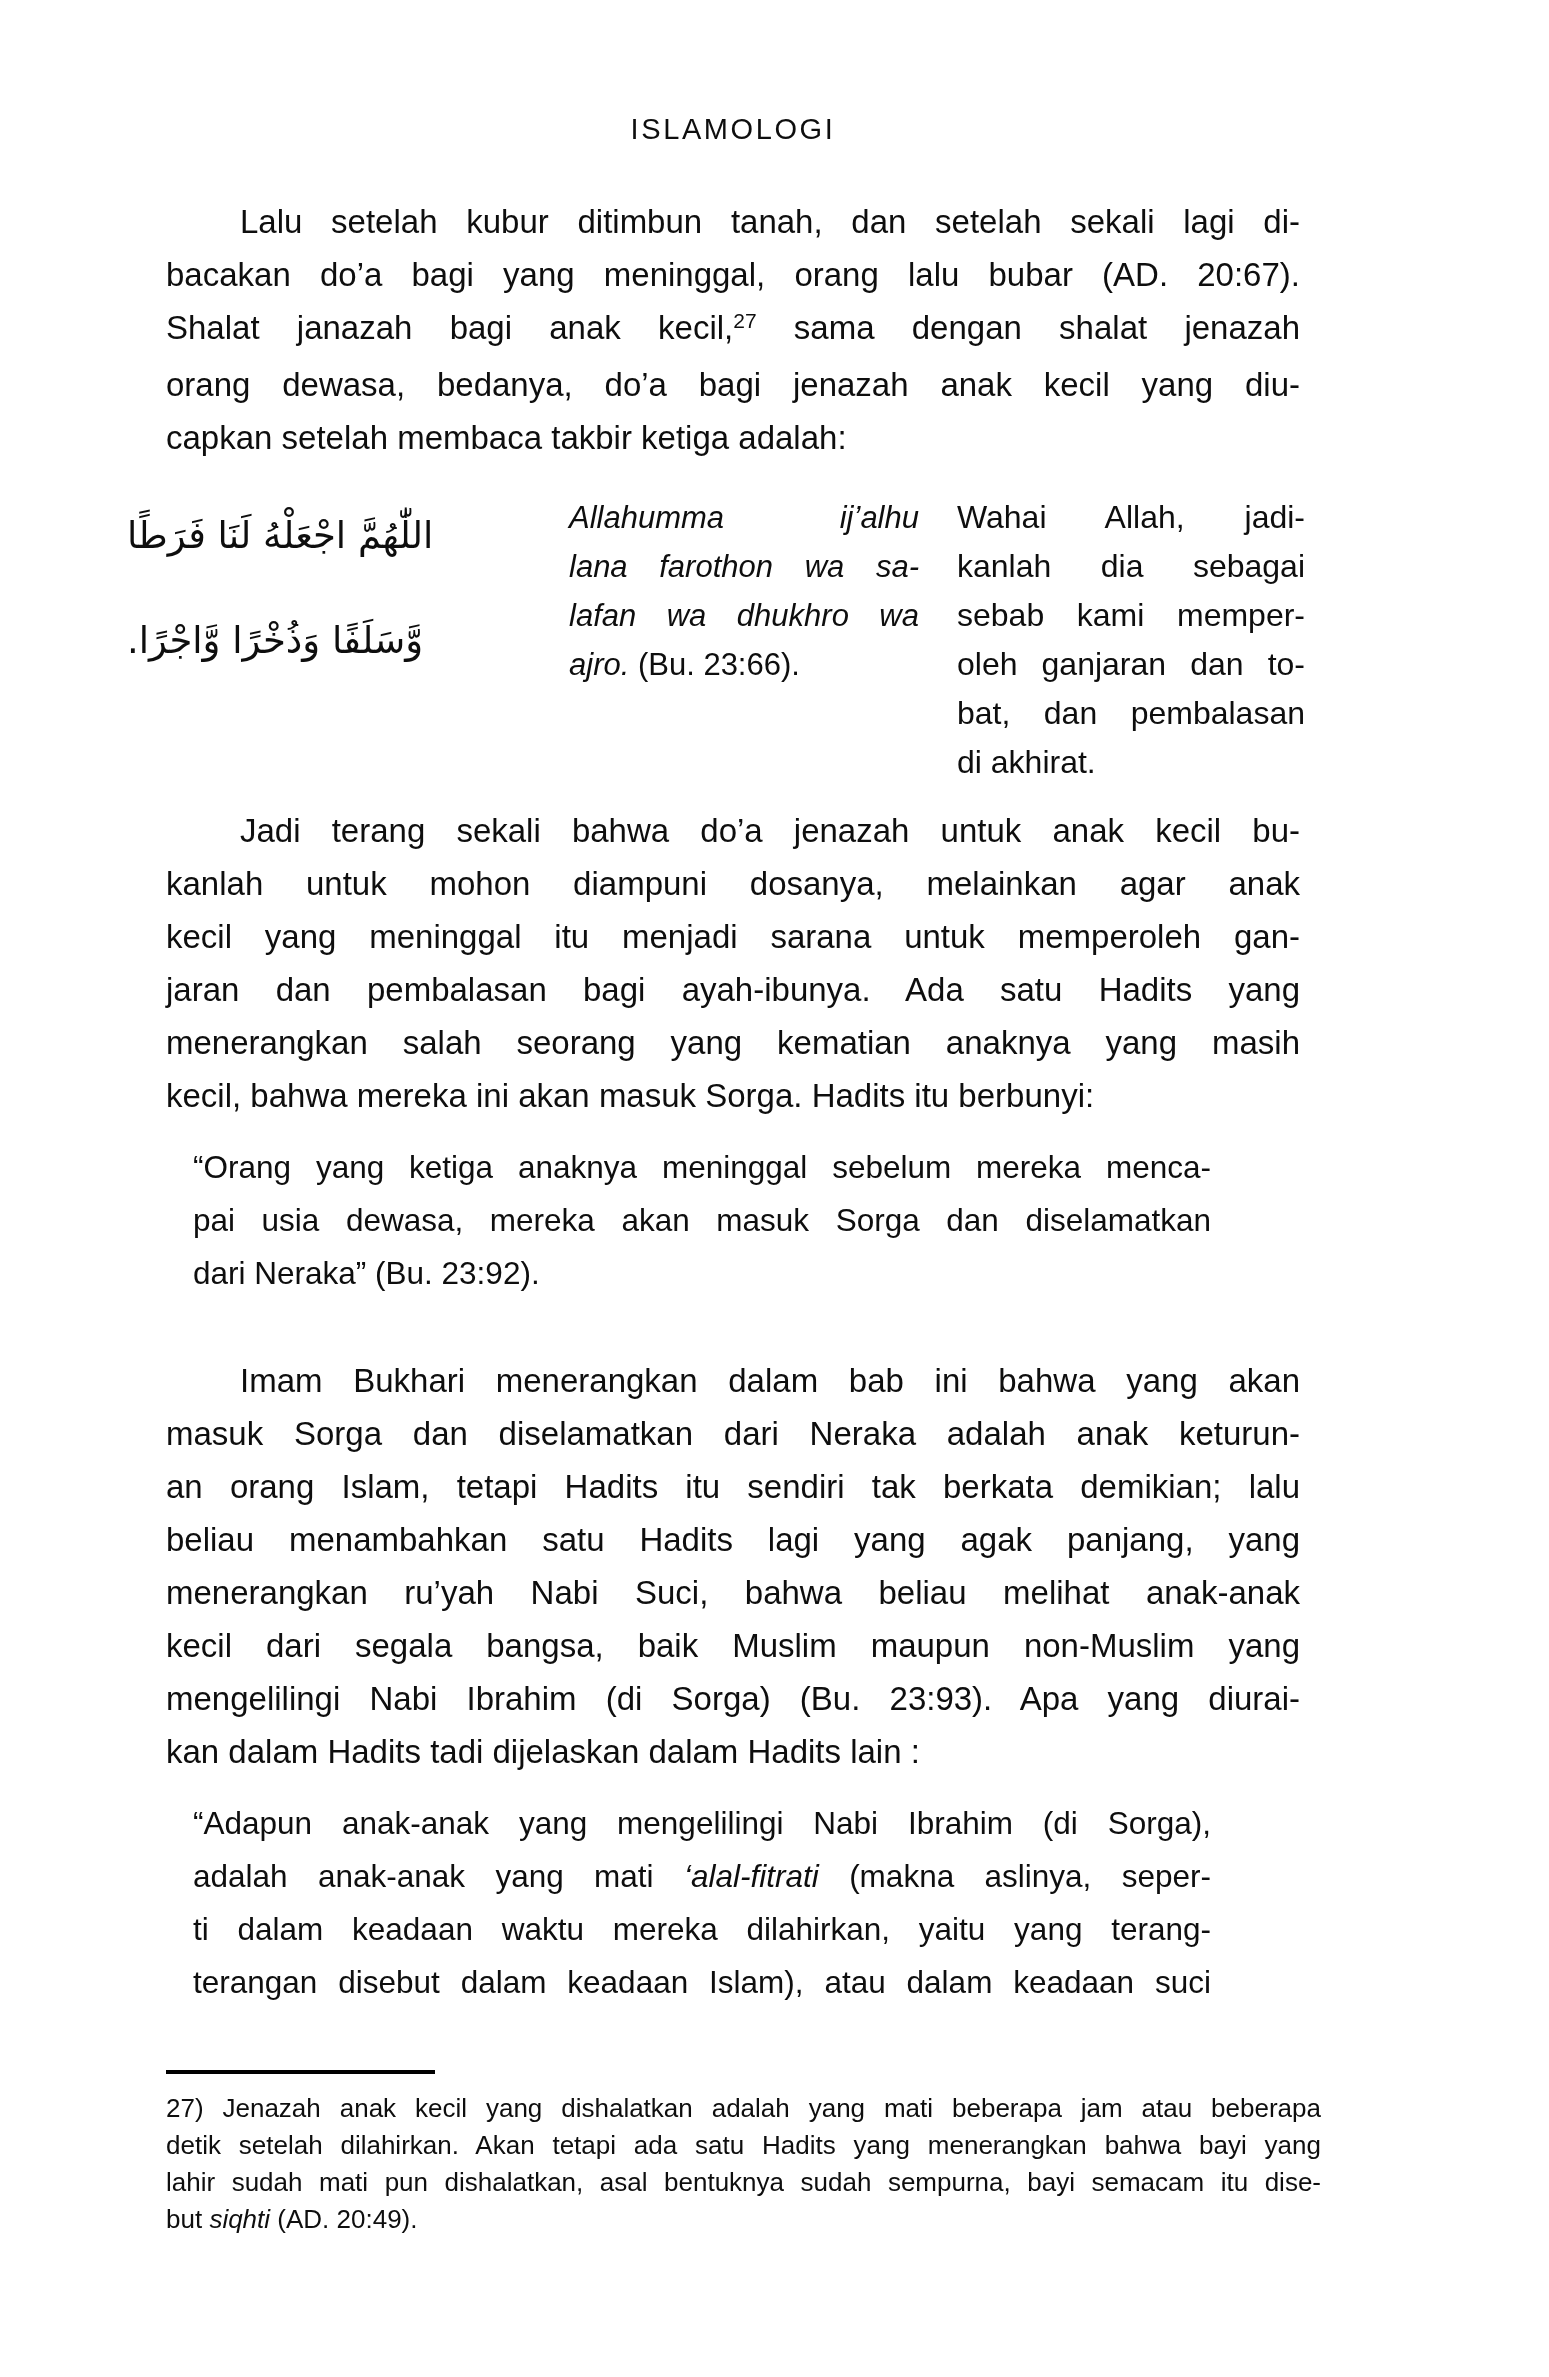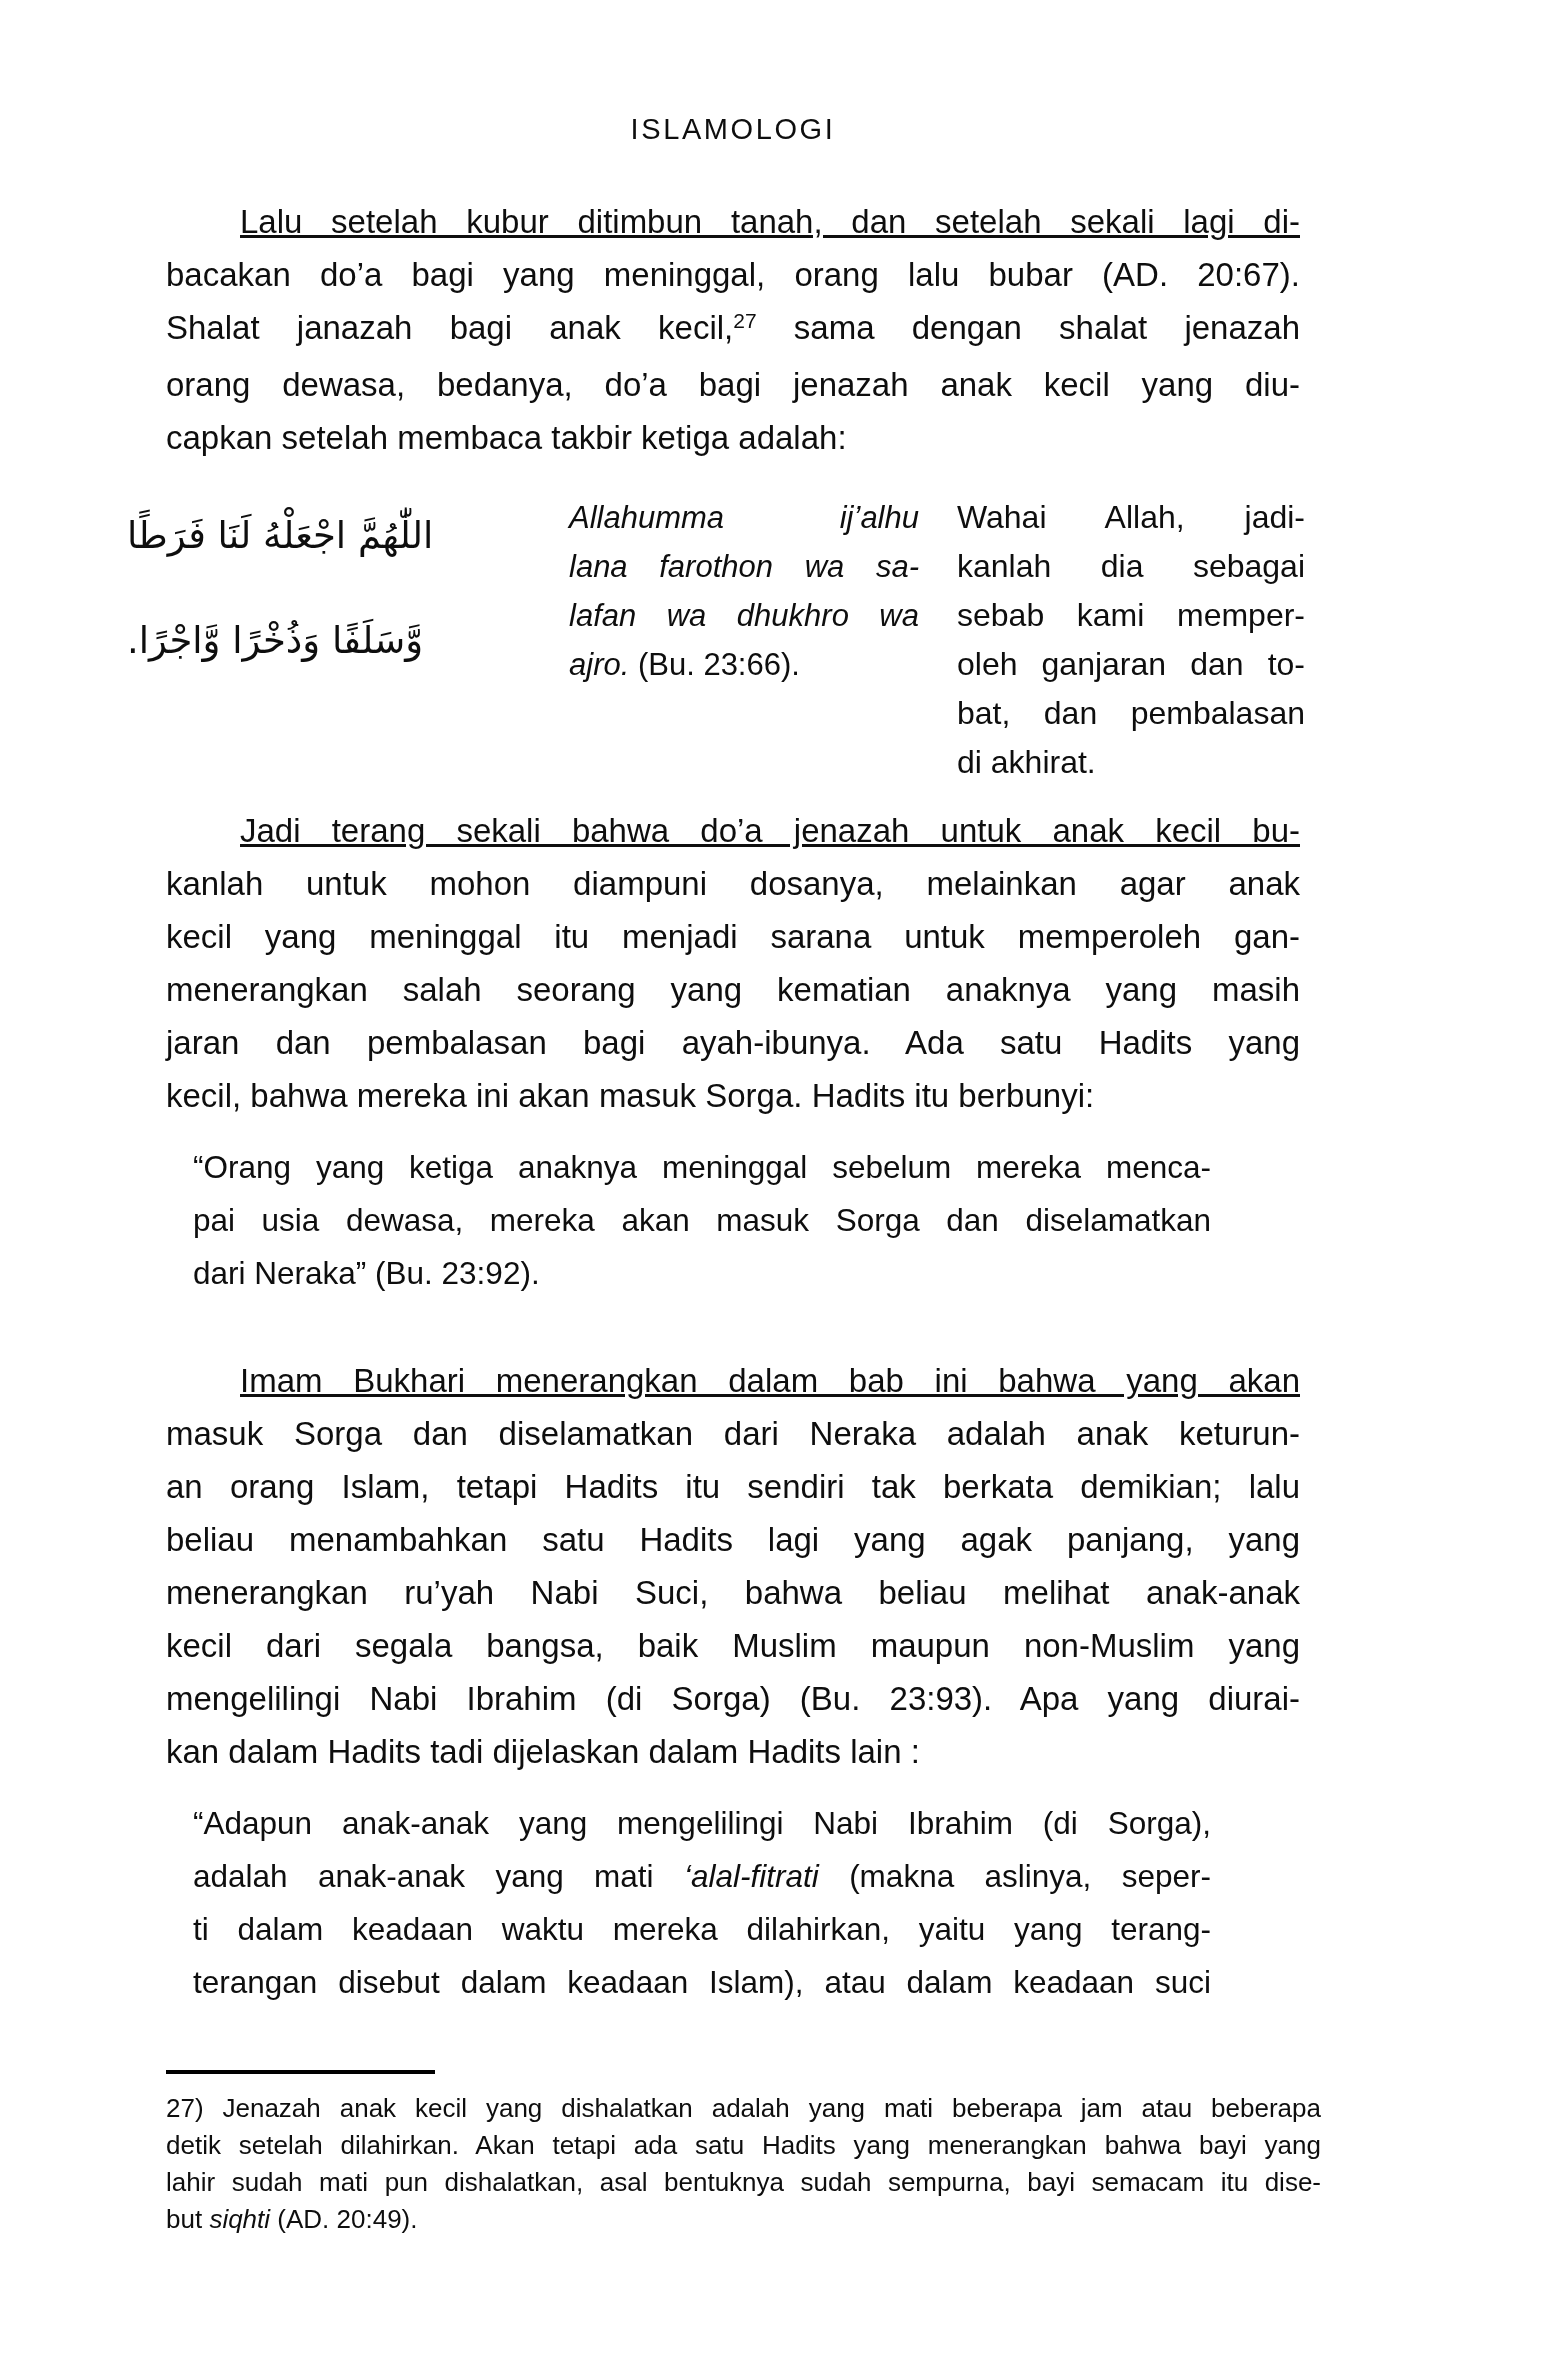--- a/index.html
+++ b/index.html
@@ -23,21 +23,21 @@
     line-height: 35px;
   }
 
   .body-para { width: 1134px; font-size: 33px; line-height: 53px; }
   .body-para.p1 { margin-top: 48px; }
   .body-para.p2 { margin-top: 17.5px; }
   .body-para.p3 { margin-top: 54px; }
 
   .jl { text-align: justify; text-align-last: justify; }
   .ll { text-align: left; text-align-last: left; }
-  .indent { text-indent: 74px; text-decoration: underline; }
+  .indent { text-indent: 74px; }
 
   .prayer-row { display: flex; margin-top: 19px; width: 1173px; }
   .col-arabic {
     width: 416px; margin-left: -39px;
     direction: rtl;
     font-family: "DejaVu Sans", sans-serif;
     font-size: 37px;
   }
   .ar-line { white-space: nowrap; line-height: 105px; }
   .ar-l1 { text-align: left; }
@@ -101,22 +101,22 @@
         <div class="jl">oleh ganjaran dan to-</div>
         <div class="jl">bat, dan pembalasan</div>
         <div class="ll">di akhirat.</div>
       </div>
     </div>
 
     <div class="body-para p2">
       <div class="jl indent">Jadi terang sekali bahwa do’a jenazah untuk anak kecil bu-</div>
       <div class="jl">kanlah untuk mohon diampuni dosanya, melainkan agar anak</div>
       <div class="jl">kecil yang meninggal itu menjadi sarana untuk memperoleh gan-</div>
+      <div class="jl">jaran dan pembalasan bagi ayah-ibunya. Ada satu Hadits yang</div>
       <div class="jl">menerangkan salah seorang yang kematian anaknya yang masih</div>
-      <div class="jl">jaran dan pembalasan bagi ayah-ibunya. Ada satu Hadits yang</div>
       <div class="ll">kecil, bahwa mereka ini akan masuk Sorga. Hadits itu berbunyi:</div>
     </div>
 
     <div class="quote q1">
       <div class="jl">“Orang yang ketiga anaknya meninggal sebelum mereka menca-</div>
       <div class="jl">pai usia dewasa, mereka akan masuk Sorga dan diselamatkan</div>
       <div class="ll">dari Neraka” (Bu. 23:92).</div>
     </div>
 
     <div class="body-para p3">

